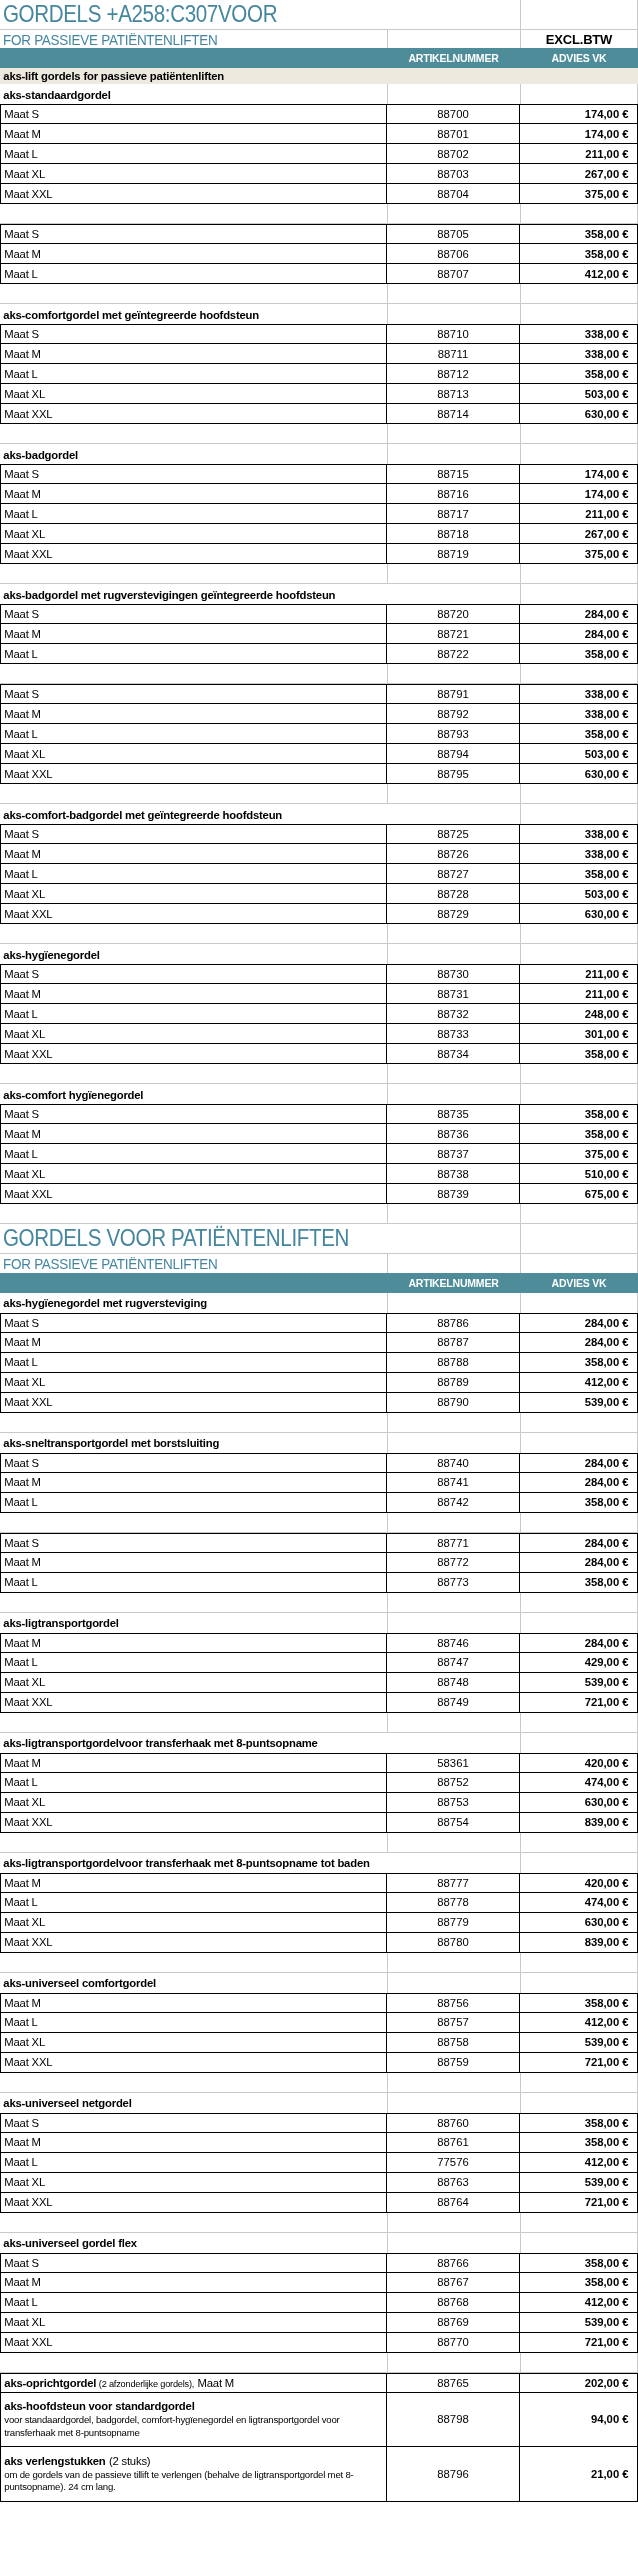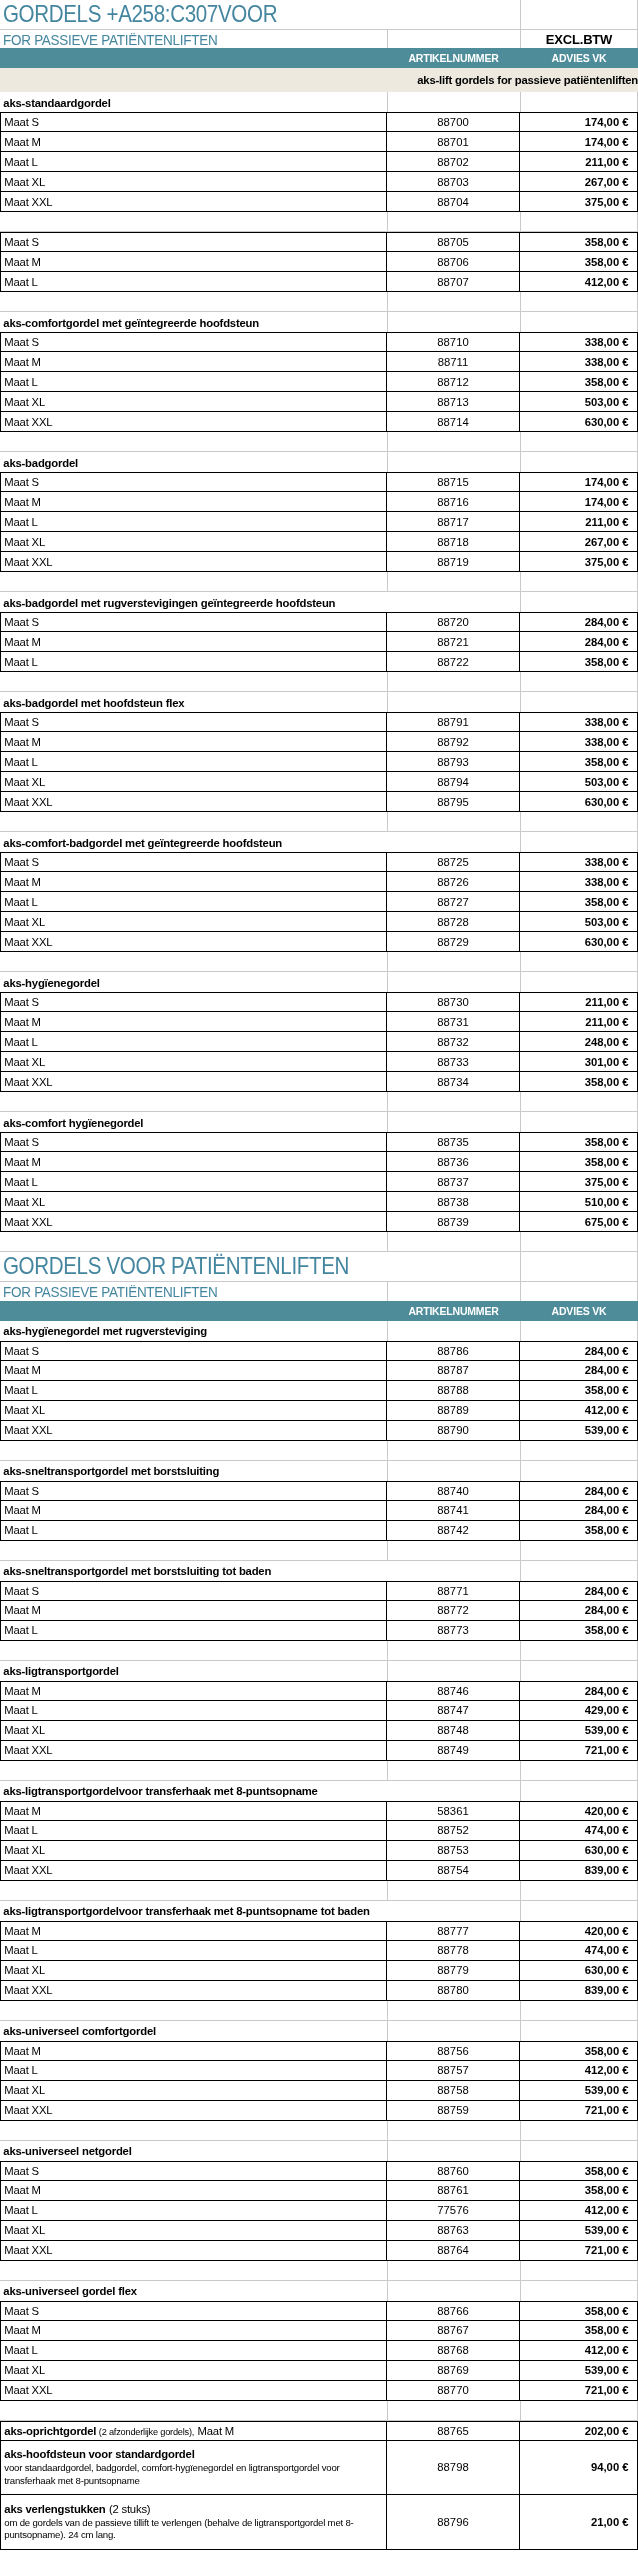--- a/index.html
+++ b/index.html
@@ -14,21 +14,21 @@
   
   .r-title td{height:30px;margin-left:19px;}
   .title-text{display:inline-block;font-size:23.4px;font-weight:normal;color:#44869f;letter-spacing:-0.4px;white-space:nowrap;transform:scaleX(.88);transform-origin:0 50%;padding-left:3.3px;}
   .r-sub td{height:18.4px;}
   .sub-text{display:inline-block;font-size:15px;color:#44869f;letter-spacing:-0.3px;white-space:nowrap;transform:scaleX(.9);transform-origin:0 50%;padding-left:3.3px;}
   .r-sub .c3{text-align:center;}
   .tax-text{font-weight:bold;font-size:13px;letter-spacing:-0.2px;}
   
   .r-head td{height:20px;background:#4e8c9a;color:#fff;font-weight:bold;font-size:10.5px;text-align:center;letter-spacing:-0.2px;}
   
-  .r-band td{height:24px;background:#ede9df;font-weight:bold;font-size:11.3px;letter-spacing:-0.2px;padding-left:3.3px;text-align:right;}
+  .r-band td{height:16px;background:#ede9df;font-weight:bold;font-size:11.3px;letter-spacing:-0.2px;padding-left:3.3px;}
   
   .r-group td{height:20px;}
   .r-group .c1{overflow:visible;padding-left:3.3px;position:relative;}
   .gname{font-weight:bold;font-size:11.3px;letter-spacing:-0.2px;white-space:nowrap;}
   
   .r-gap td{height:20px;}
   
   .r-data td{height:20px;border-right:0.8px solid #000;border-bottom:0.8px solid #000;}
   .r-data td:first-child{border-left:0.8px solid #000;}
   .r-data.first td{border-top:0.8px solid #000;}
@@ -216,25 +216,20 @@
         <tr class="r-data">
           <td class="c1"><span class="size">Maat L</span></td>
           <td class="c2"><span class="art">88722</span></td>
           <td class="c3"><span class="price">358,00 €</span></td>
         </tr>
         <tr class="r-gap">
           <td class="c1 hb"></td>
           <td class="c2 vl hb"></td>
           <td class="c3 vl vr hb"></td>
         </tr>
-        <tr class="r-group">
-          <td class="c1"><span class="gname">aks-badgordel met hoofdsteun flex</span></td>
-          <td class="c2 vl"></td>
-          <td class="c3 vl vr"></td>
-        </tr>
         <tr class="r-data first">
           <td class="c1"><span class="size">Maat S</span></td>
           <td class="c2"><span class="art">88791</span></td>
           <td class="c3"><span class="price">338,00 €</span></td>
         </tr>
         <tr class="r-data">
           <td class="c1"><span class="size">Maat M</span></td>
           <td class="c2"><span class="art">88792</span></td>
           <td class="c3"><span class="price">338,00 €</span></td>
         </tr>
@@ -429,25 +424,20 @@
         </tr>
         <tr class="r-data">
           <td class="c1"><span class="size">Maat L</span></td>
           <td class="c2"><span class="art">88742</span></td>
           <td class="c3"><span class="price">358,00 €</span></td>
         </tr>
         <tr class="r-gap">
           <td class="c1 hb"></td>
           <td class="c2 vl hb"></td>
           <td class="c3 vl vr hb"></td>
-        </tr>
-        <tr class="r-group">
-          <td class="c1"><span class="gname">aks-sneltransportgordel met borstsluiting tot baden</span></td>
-          <td class="c2"></td>
-          <td class="c3 vl vr"></td>
         </tr>
         <tr class="r-data first">
           <td class="c1"><span class="size">Maat S</span></td>
           <td class="c2"><span class="art">88771</span></td>
           <td class="c3"><span class="price">284,00 €</span></td>
         </tr>
         <tr class="r-data">
           <td class="c1"><span class="size">Maat M</span></td>
           <td class="c2"><span class="art">88772</span></td>
           <td class="c3"><span class="price">284,00 €</span></td>

